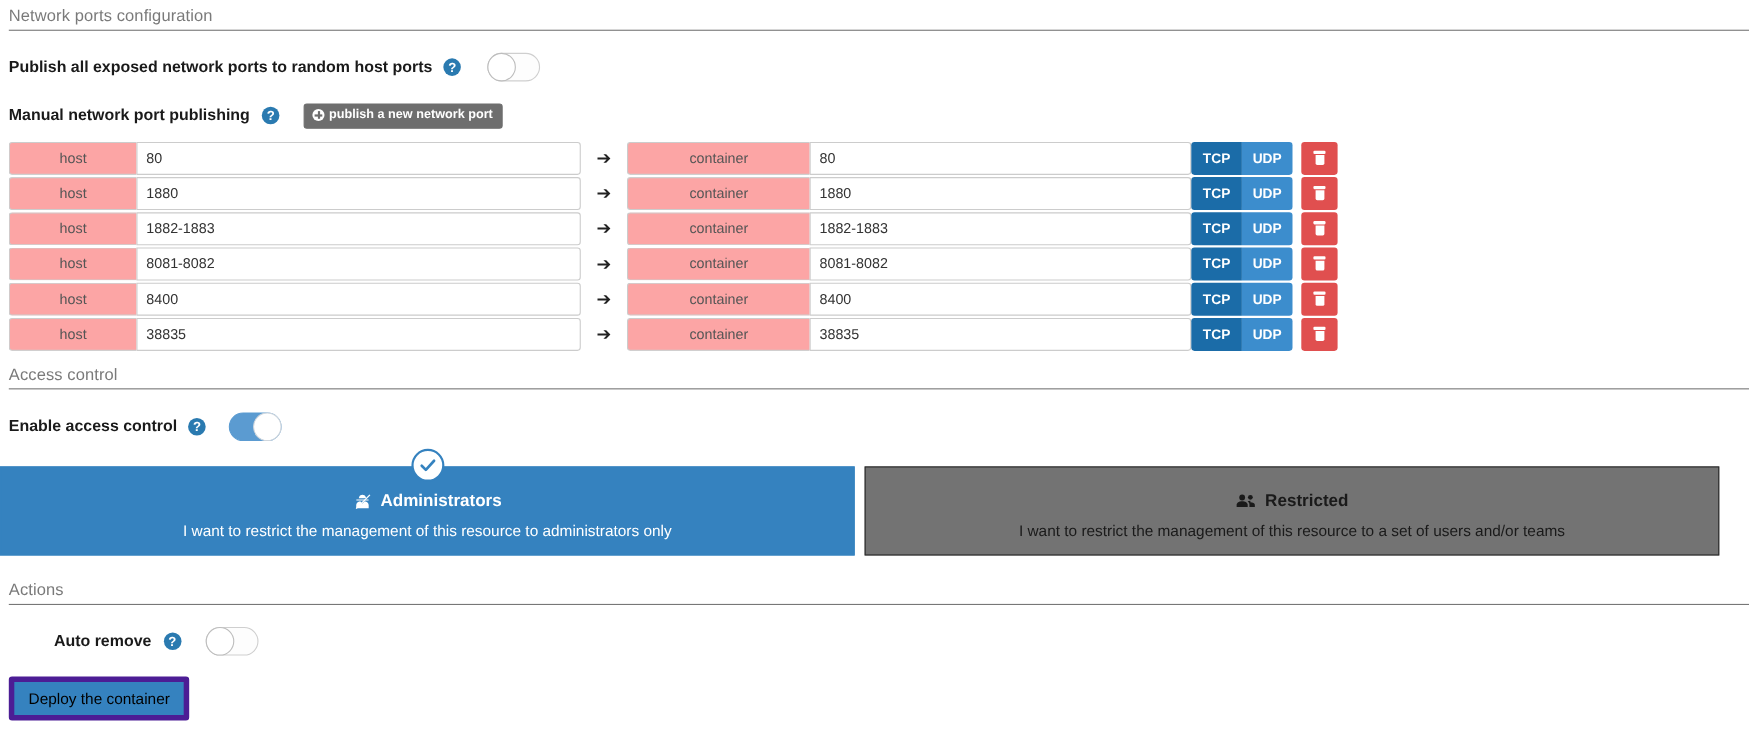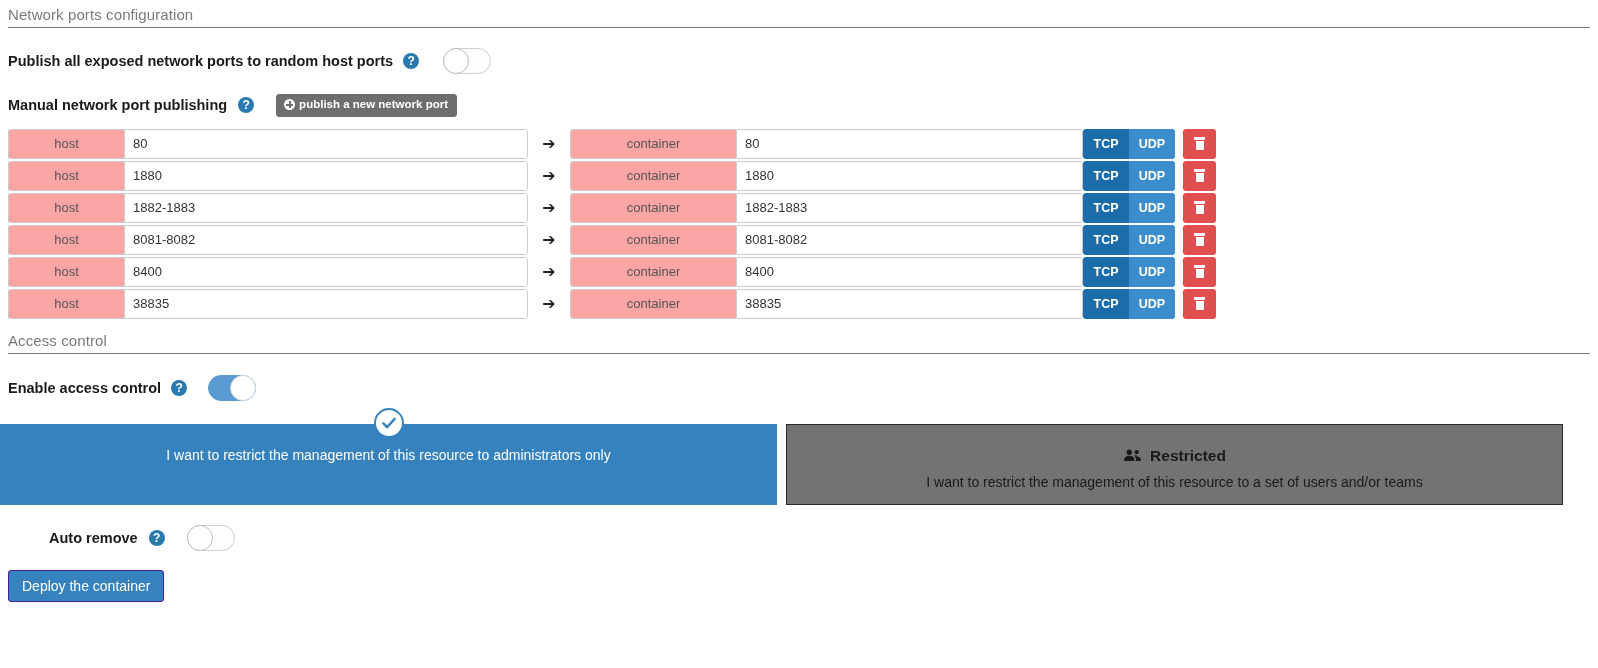--- a/index.html
+++ b/index.html
@@ -229,22 +229,22 @@
     background: #fff;
     border: 2px solid #3582bf;
     display: flex;
     align-items: center;
     justify-content: center;
   }
 
   
   .btn-primary {
     background: #3582bf;
-    border: 1px solid #4c1d95;
-    color: #ffffff;
+    border: 5px solid #4c1d95;
+    color: #000000;
     border-radius: 3px;
     font-size: 14px;
     padding: 7px 13px;
     cursor: pointer;
     font-family: "Liberation Sans", sans-serif;
   }
 
   svg { display: block; }
 </style>
 </head>
@@ -356,20 +356,32 @@
     </div>
   </div>
 
   <div class="ac-panels" style="margin-top:23px; margin-left:-8px;">
 
     <div class="ac-panel selected">
       <div class="check-badge">
         <svg width="18" height="18" viewBox="0 0 24 24">
           <path d="M4.5 12.5 L9.5 17.5 L19.5 6.5" fill="none" stroke="#3582bf" stroke-width="3.2" stroke-linecap="round" stroke-linejoin="round"></path>
         </svg>
+      </div>
+      <div class="ac-title">
+        <span>
+          <svg width="17" height="16" viewBox="0 0 24 24" fill="#ffffff">
+            <path d="M21.5 2.2 L2.8 20.9 l1.3 1.3 L22.8 3.5 Z"></path>
+            <path d="M12 3.2 c-2.1 0-3.7 1.0-4.3 2.6 l-1.5 3.6 h-1.0 c-.35 0-.6.3-.5.65.1.35.4.55.75.55 h1.2 l-.1.3 c-1.9.7-3.1 2.0-3.1 3.5 0 1.1.7 2.1 1.9 2.9 l10.6-10.6 c-.55-1.3-1.6-2.3-3.0-2.8 l-.4-1.1 C12.3 3.35 12.16 3.2 12 3.2 Z" opacity="0.0"></path>
+            <path d="M12 2.6 c-2.0 0-3.6 1.0-4.2 2.6 l-.9 2.3 h10.2 l-.9-2.3 C15.6 3.6 14.0 2.6 12 2.6 Z"></path>
+            <path d="M4.1 9.1 c-.4 0-.7.3-.7.65 0 .35.3.65.7.65 h15.8 c.4 0 .7-.3.7-.65 0-.35-.3-.65-.7-.65 Z"></path>
+            <path d="M9.0 11.6 c-3.2.7-5.5 2.6-5.5 4.9 V21 h17 v-4.5 c0-2.3-2.3-4.2-5.5-4.9 l-3.0 3.0 Z"></path>
+          </svg>
+        </span>
+        <span>Administrators</span>
       </div>
       <div class="ac-desc">I want to restrict the management of this resource to administrators only</div>
     </div>
 
     <div class="ac-panel unselected">
       <div class="ac-title">
         <span>
           <svg width="19" height="15" viewBox="0 0 28 20" fill="#1a1a1a">
             <circle cx="9.2" cy="5.2" r="3.9"></circle>
             <path d="M9.2 10.2 c-4.1 0-7.4 2.1-7.4 4.7 V18 h14.8 v-3.1 c0-2.6-3.3-4.7-7.4-4.7 Z"></path>
@@ -378,20 +390,21 @@
             <circle cx="2.9" cy="5.8" r="2.6" opacity="0"></circle>
           </svg>
         </span>
         <span>Restricted</span>
       </div>
       <div class="ac-desc">I want to restrict the management of this resource to a set of users and/or teams</div>
     </div>
 
   </div>
 
+  <div class="section-hdr" style="margin-top:23px;">Actions</div>
 
   <div class="form-line" style="margin-top:20px;margin-left:41px;">
     <span class="bold-label">Auto remove</span>
     <span class="help-icon" style="margin-left:11px;">?</span>
     <div class="switch off" style="margin-left:22px;">
       <div class="knob"></div>
     </div>
   </div>
 
   <div style="margin-top:19px;">

